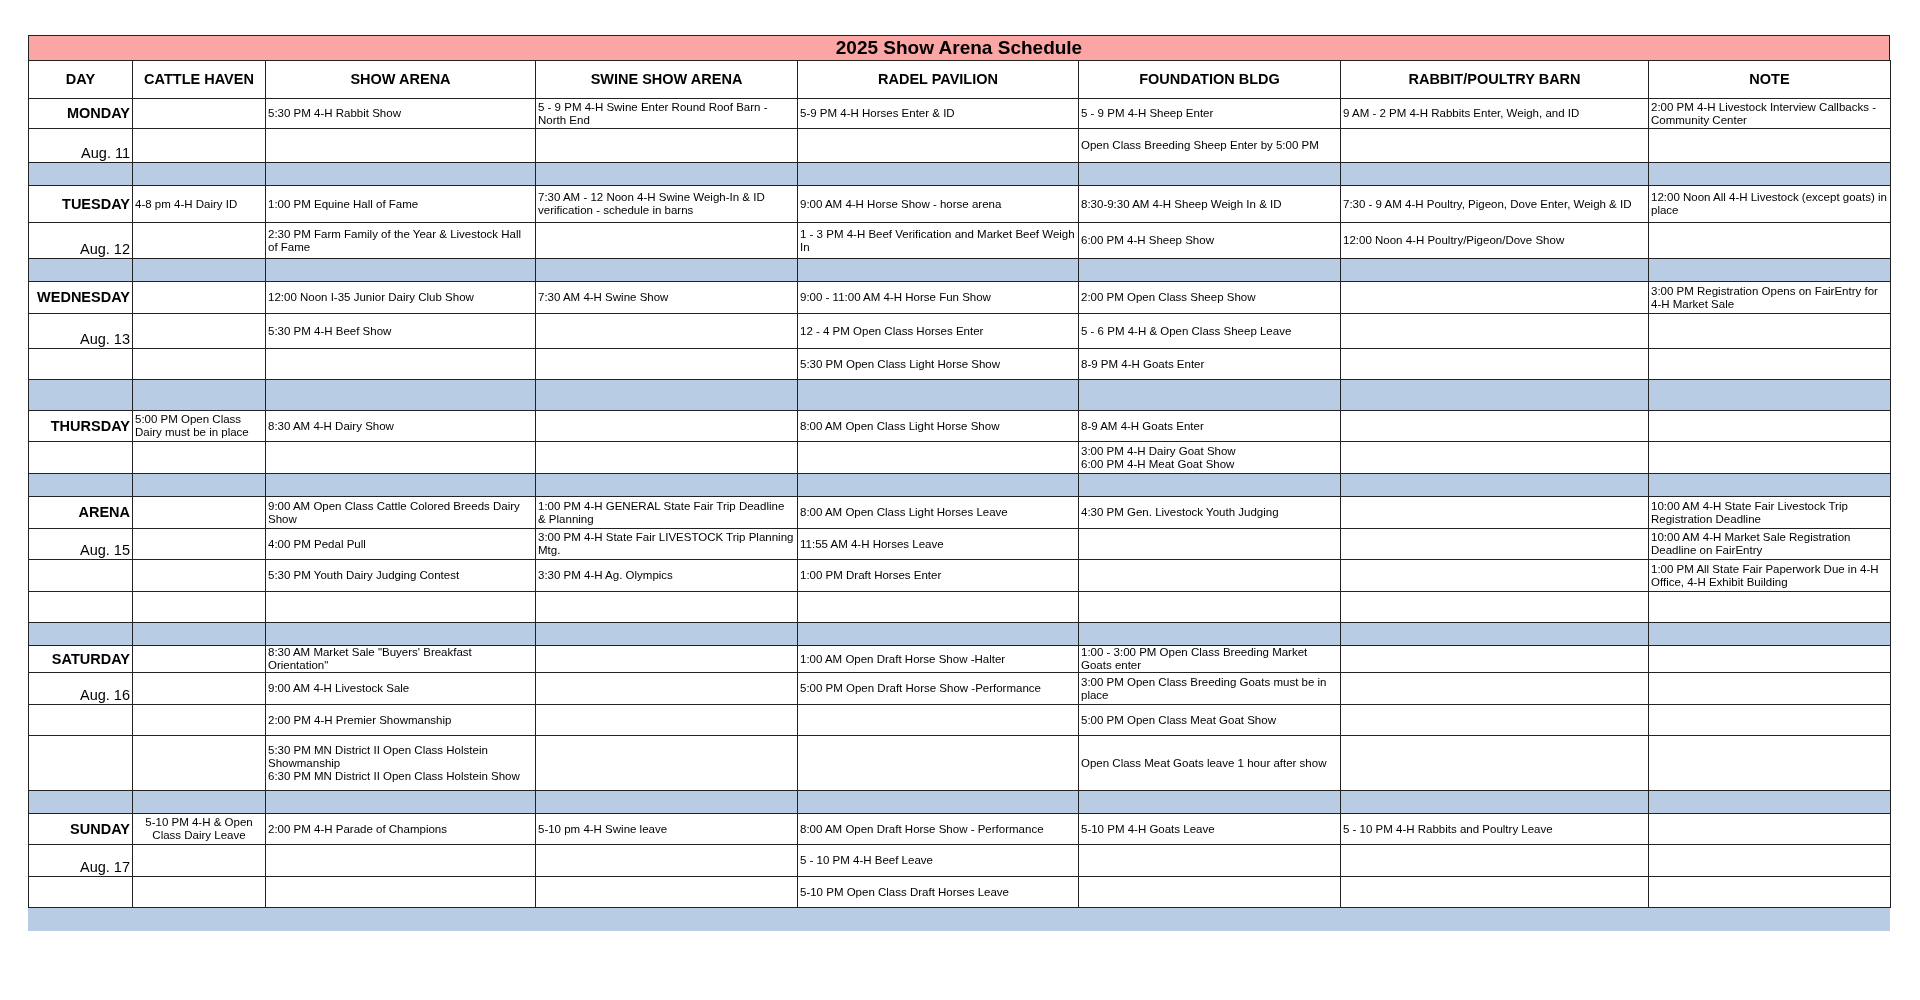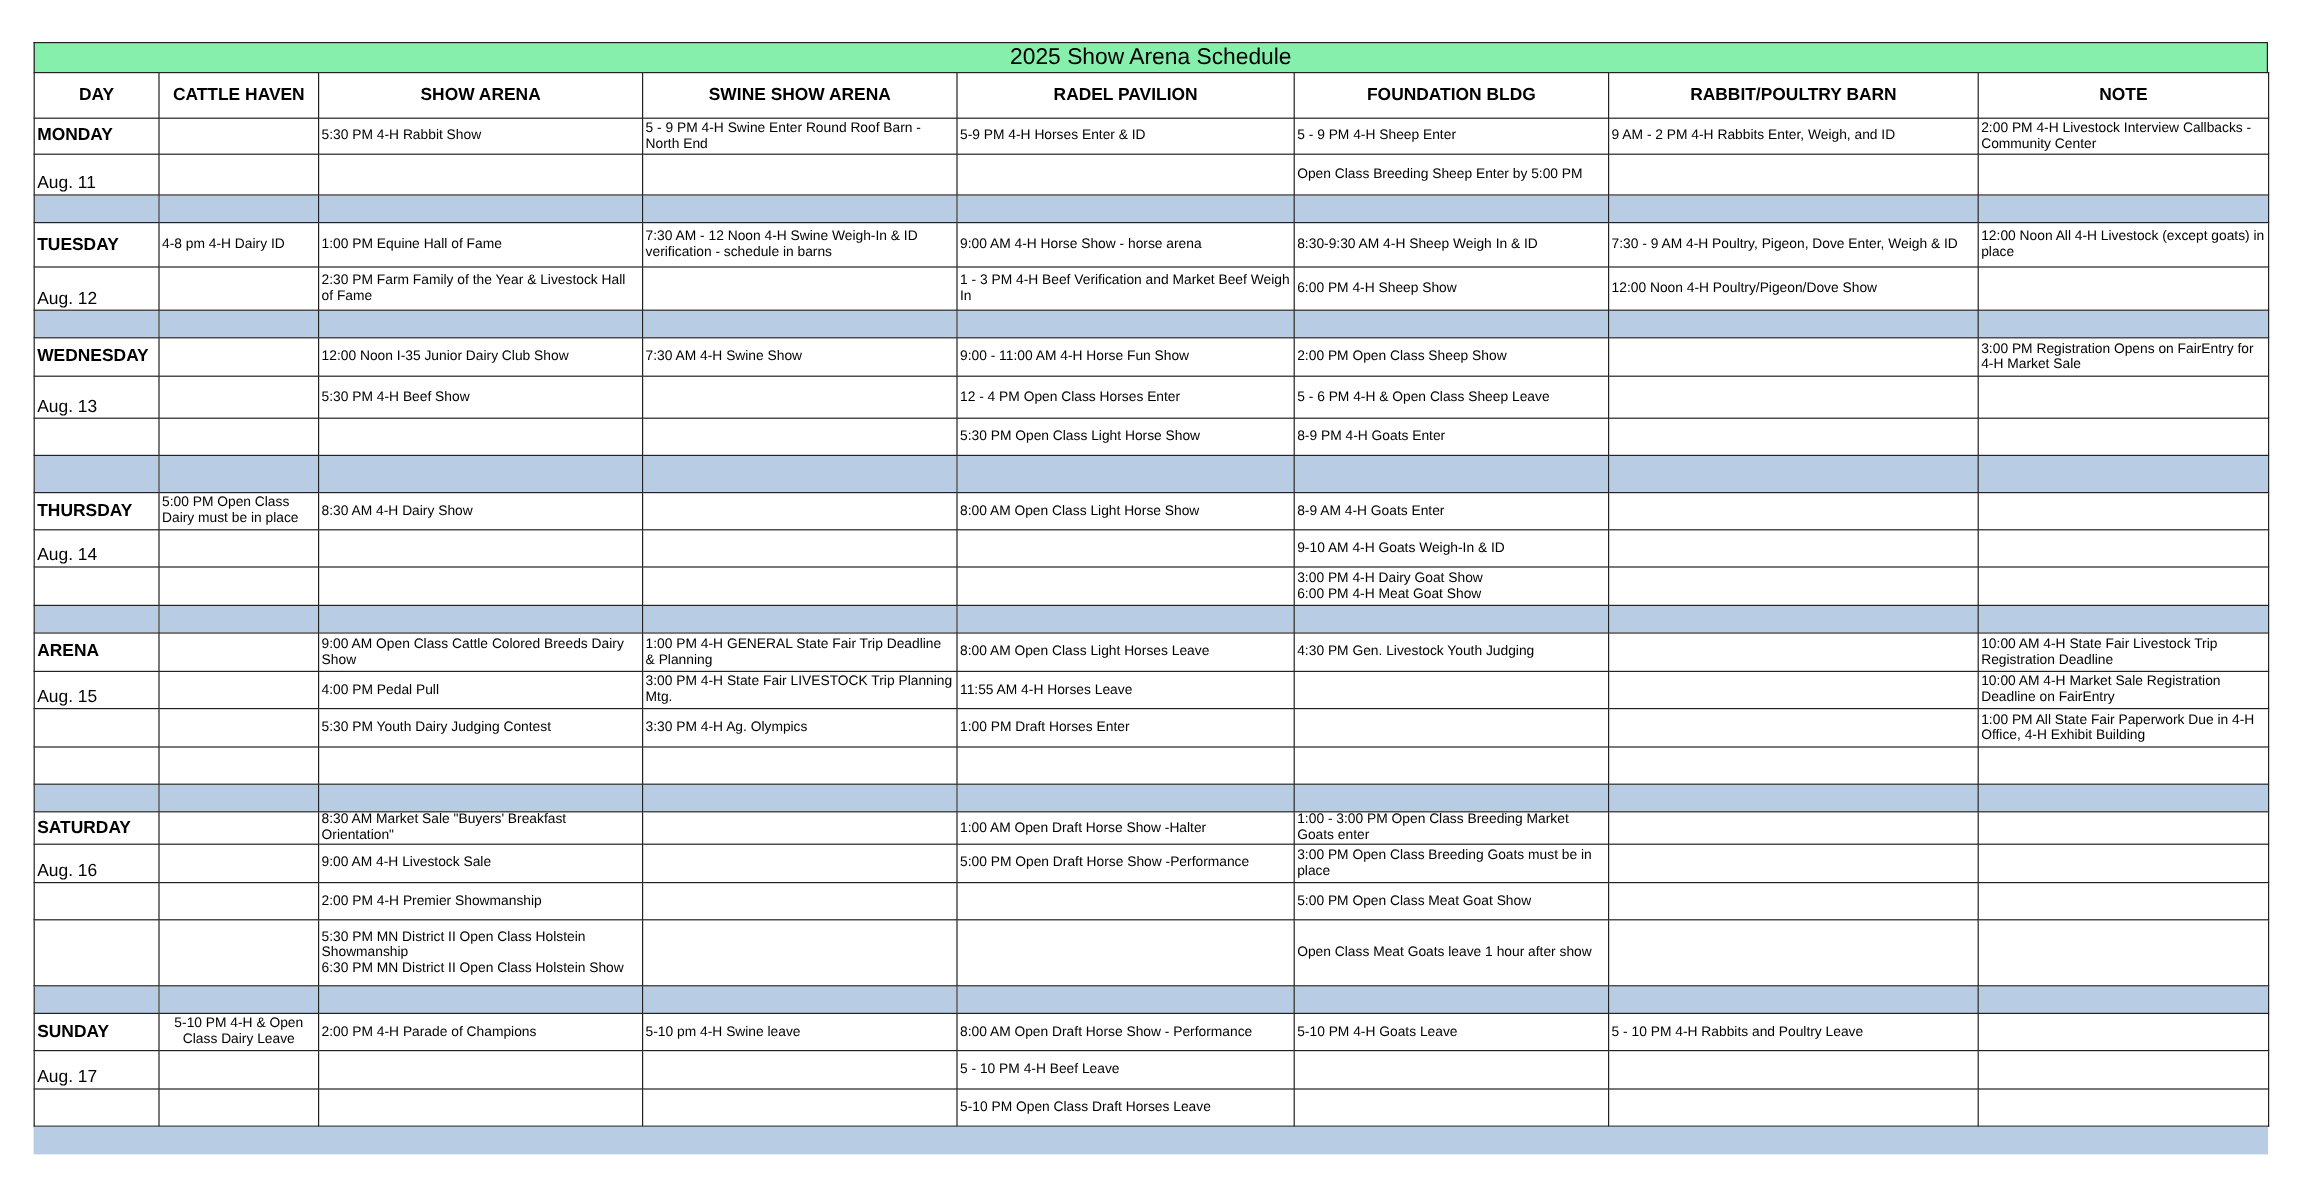--- a/index.html
+++ b/index.html
@@ -1,26 +1,26 @@
 <!DOCTYPE html>
 <html><head>
 <meta charset="utf-8">
 <style>
   html, body { margin:0; padding:0; background:#ffffff; }
   body { width:1920px; height:1000px; position:relative; overflow:hidden;
          font-family:"Liberation Sans", sans-serif; color:#000; }
   #sheet { position:absolute; left:28px; top:35px; width:1862px; }
-  .title-bar { height:25px; background:#86efac; border:1.5px solid #222; border-bottom:none;
+  .title-bar { height:25px; background:#fca5a5; border:1.5px solid #222; border-bottom:none;
                display:flex; align-items:center; justify-content:center;
-               font-weight:normal; font-size:19px; box-sizing:border-box; }
+               font-weight:bold; font-size:19px; box-sizing:border-box; }
   table { border-collapse:collapse; width:1862px; table-layout:fixed; }
   td, th { border:1.5px solid #222; padding:0 2px; vertical-align:middle;
            font-size:11.5px; line-height:13px; overflow:hidden; }
   th { font-weight:bold; font-size:14.5px; text-align:center; height:37px; }
-  td.day { text-align:left; font-size:14.5px; }
+  td.day { text-align:right; font-size:14.5px; }
   td.day.bold { font-weight:bold; }
   td.day.date { font-weight:normal; vertical-align:bottom; padding-bottom:2px; }
   td.center { text-align:center; }
   tr.sep td { background:#b8cce4; height:22px; }
   .footer-bar { height:23px; background:#b8cce4; width:1862px; }
   .cell-text { display:block; white-space:pre-line; }
 </style>
 </head>
 <body>
 
@@ -265,44 +265,20 @@
           <td>
             <span class="cell-text">8-9 AM  4-H Goats Enter</span>
           </td>
           <td>
             <span class="cell-text"></span>
           </td>
           <td>
             <span class="cell-text"></span>
           </td>
         </tr>
-        <tr style="height: 31px;">
-          <td class="day date">Aug. 14</td>
-          <td>
-            <span class="cell-text"></span>
-          </td>
-          <td>
-            <span class="cell-text"></span>
-          </td>
-          <td>
-            <span class="cell-text"></span>
-          </td>
-          <td>
-            <span class="cell-text"></span>
-          </td>
-          <td>
-            <span class="cell-text">9-10 AM 4-H Goats Weigh-In &amp; ID</span>
-          </td>
-          <td>
-            <span class="cell-text"></span>
-          </td>
-          <td>
-            <span class="cell-text"></span>
-          </td>
-        </tr>
         <tr style="height: 32px;">
           <td class="day"></td>
           <td>
             <span class="cell-text"></span>
           </td>
           <td>
             <span class="cell-text"></span>
           </td>
           <td>
             <span class="cell-text"></span>

